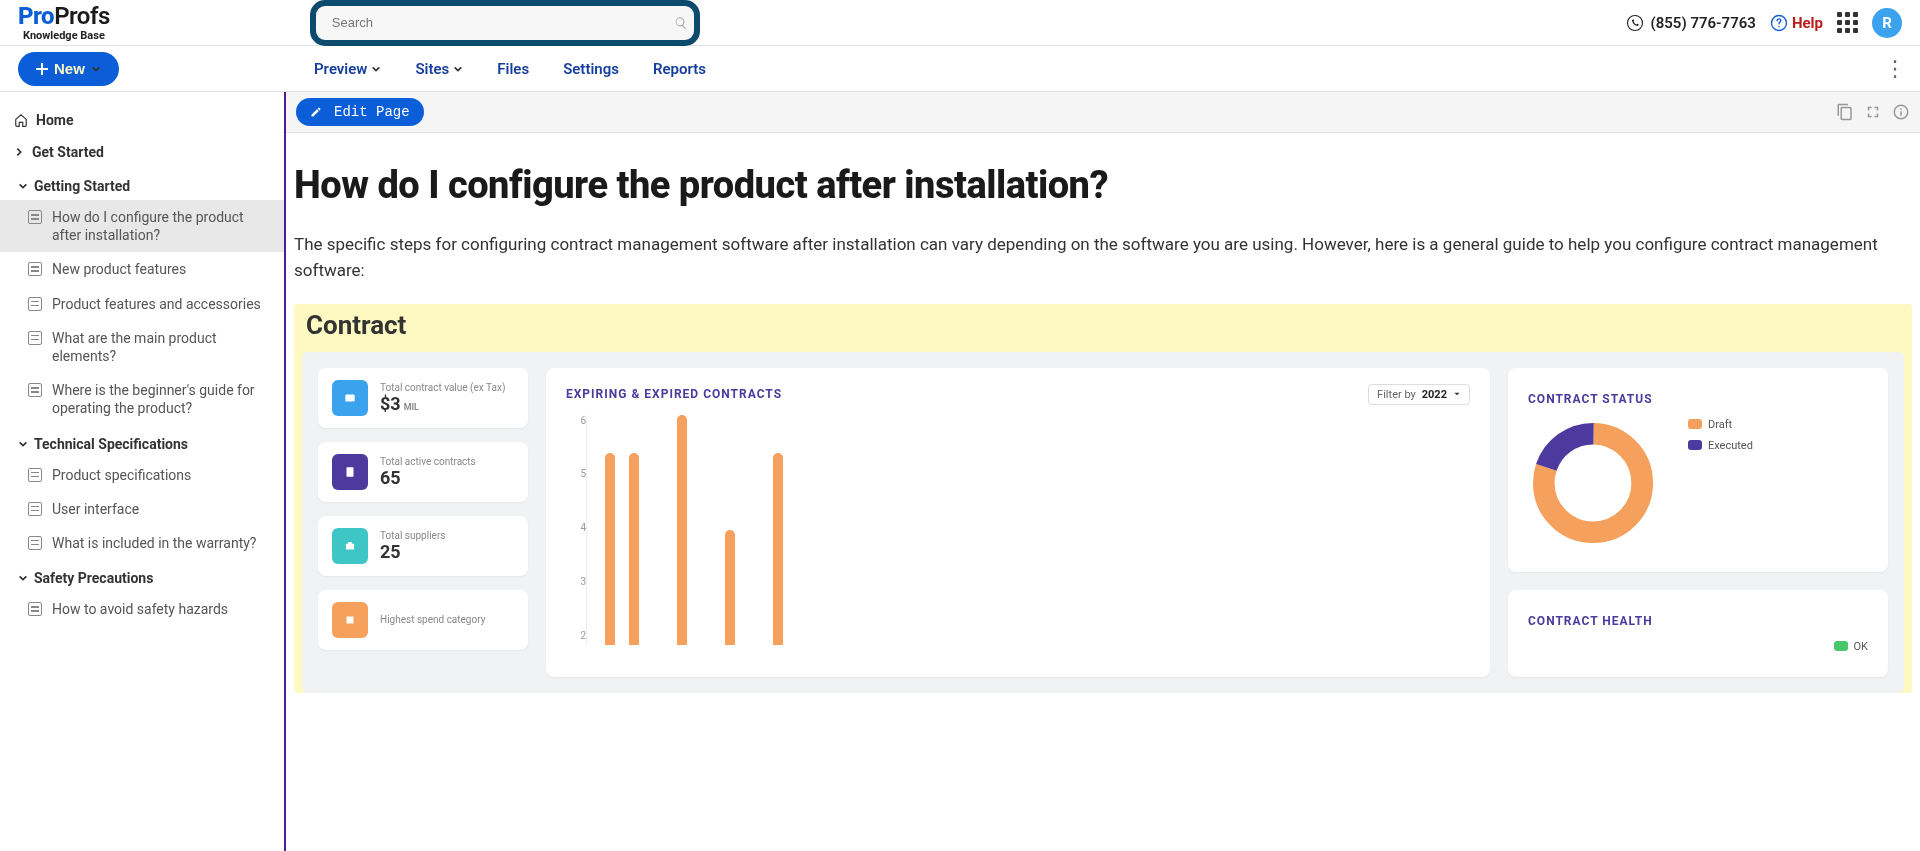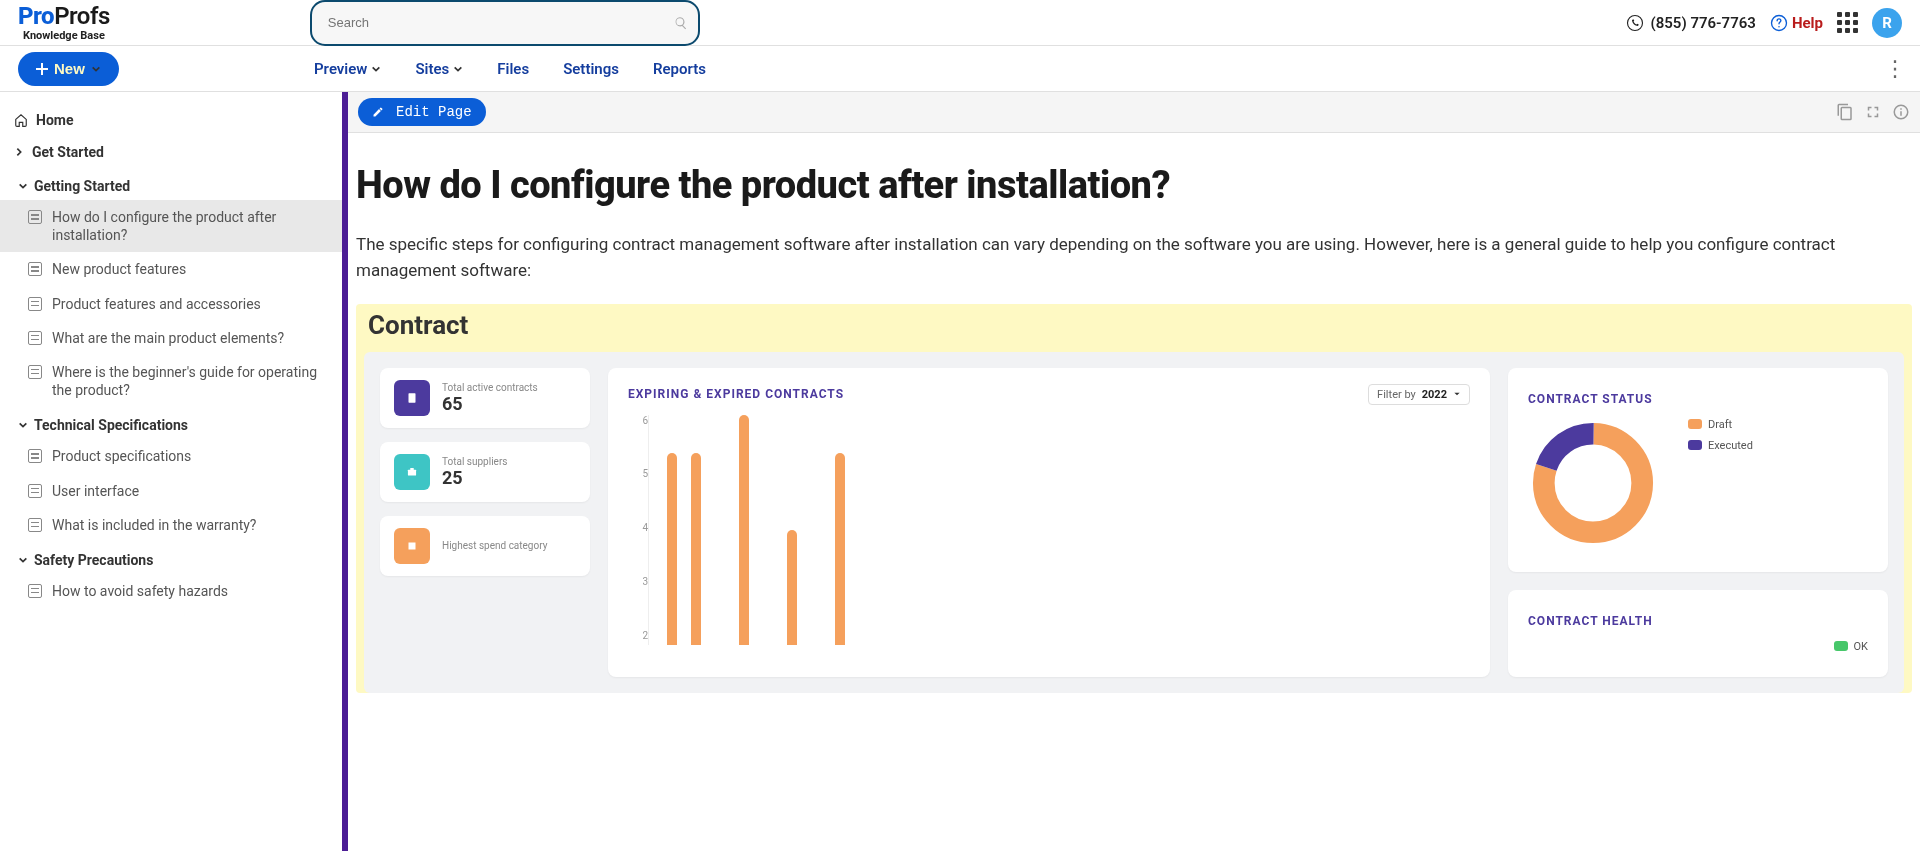--- a/index.html
+++ b/index.html
@@ -5,40 +5,40 @@
 * { box-sizing: border-box; margin: 0; padding: 0; }
 body { font-family: -apple-system, BlinkMacSystemFont, "Segoe UI", Roboto, Arial, sans-serif; background: #fff; color: #333; overflow-x: hidden; }
 
 .topbar { display: flex; align-items: center; height: 46px; border-bottom: 1px solid #e0e0e0; padding: 0 18px; gap: 20px; }
 .logo { display: flex; flex-direction: column; align-items: center; line-height: 1; }
 .logo-main { font-weight: 800; font-size: 24px; letter-spacing: -0.5px; }
 .logo-pro { color: #0b5ed7; }
 .logo-profs { color: #1a1a1a; font-weight: 600; }
 .logo-sub { font-size: 11px; font-weight: 700; color: #222; margin-top: 2px; }
 .search-wrap { margin-left: 180px; }
-.search { width: 390px; height: 46px; border-radius: 15px; border: 2px solid #0c4a6e; background: #f7f7f7; padding: 0 36px 0 16px; font-size: 13px; color: #888; position: relative; }
+.search { width: 390px; height: 46px; border-radius: 15px; border: 6px solid #0c4a6e; background: #f7f7f7; padding: 0 36px 0 16px; font-size: 13px; color: #888; position: relative; }
 .search-icon { position: absolute; right: 12px; top: 50%; transform: translateY(-50%); width: 14px; height: 14px; fill: #aaa; }
 .search-cont { position: relative; display: inline-block; }
 .topbar-right { margin-left: auto; display: flex; align-items: center; gap: 14px; }
 .phone { display: flex; align-items: center; gap: 6px; font-size: 15px; font-weight: 600; color: #222; }
 .help-link { display: flex; align-items: center; gap: 4px; color: #b91c1c; font-size: 15px; font-weight: 700; }
 .apps-grid { display: grid; grid-template-columns: repeat(3, 5px); grid-template-rows: repeat(3, 5px); gap: 3px; }
 .apps-grid span { background: #333; border-radius: 1px; }
 .avatar { width: 30px; height: 30px; border-radius: 50%; background: #3ba3ed; color: #fff; display: flex; align-items: center; justify-content: center; font-weight: 700; font-size: 15px; }
 
 .row2 { display: flex; align-items: center; height: 46px; border-bottom: 1px solid #e0e0e0; }
 .new-btn-wrap { width: 298px; padding-left: 18px; }
 .new-btn { background: #0b5ed7; color: #fef9c3; border: none; border-radius: 20px; height: 34px; padding: 0 18px; font-size: 15px; font-weight: 600; display: inline-flex; align-items: center; gap: 6px; cursor: pointer; }
 .menubar { display: flex; align-items: center; gap: 34px; padding-left: 16px; }
 .menubar a { color: #153e9e; font-size: 15px; font-weight: 600; display: inline-flex; align-items: center; gap: 4px; cursor: pointer; }
 .menubar-right { margin-left: auto; padding-right: 8px; color: #666; }
 .kebab { font-size: 22px; line-height: 1; padding: 0 6px; }
 
 .layout { display: flex; height: calc(851px - 92px); }
-.sidebar { width: 348px; border-right: 6px solid #4c1d95; overflow-y: auto; padding-top: 12px; position: relative; }
+.sidebar { width: 286px; border-right: 2px solid #4c1d95; overflow-y: auto; padding-top: 12px; position: relative; }
 .sidebar::-webkit-scrollbar { width: 8px; }
 .sidebar::-webkit-scrollbar-thumb { background: #ccc; border-radius: 4px; }
 .sb-item { display: flex; align-items: center; gap: 8px; padding: 8px 14px; font-size: 14px; color: #333; cursor: pointer; }
 .sb-item.bold { font-weight: 700; }
 .sb-sub { display: flex; align-items: flex-start; gap: 10px; padding: 8px 14px 8px 28px; font-size: 14px; color: #555; cursor: pointer; line-height: 1.3; }
 .sb-sub.active { background: #e8e8e8; }
 .sb-section { display: flex; align-items: center; gap: 6px; padding: 10px 14px 6px 18px; font-size: 14px; font-weight: 700; color: #333; cursor: pointer; }
 .doc-icon { width: 14px; height: 14px; border: 1.5px solid #888; border-radius: 2px; flex-shrink: 0; margin-top: 2px; position: relative; }
 .doc-icon::before, .doc-icon::after { content: ''; position: absolute; left: 2px; right: 2px; height: 1.5px; background: #888; }
 .doc-icon::before { top: 3px; }
@@ -270,20 +270,34 @@
 
     <div class="article">
       <h1>How do I configure the product after installation?</h1>
       <p>The specific steps for configuring contract management software after installation can vary depending on the software you are using. However, here is a general guide to help you configure contract management software:</p>
 
       <div class="dashboard">
         <div class="dash-title">Contract</div>
         <div class="dash-body">
           <div class="dash-col1">
             <div class="card-sm">
+              <div class="card-ic ic-blue">
+                  <svg class="small-icon" viewBox="0 0 24 24">
+                    <rect x="4" y="6" width="16" height="12" rx="2" fill="#fff"></rect>
+                  </svg>
+                </div>
+              <div class="card-txt">
+                  <span class="card-label">Total contract value (ex Tax)</span>
+                  <span class="card-val">
+                    <span>$3</span>
+                    <span class="card-unit">MIL</span>
+                  </span>
+                </div>
+            </div>
+            <div class="card-sm">
               <div class="card-ic ic-purple">
                   <svg class="small-icon" viewBox="0 0 24 24">
                     <rect x="6" y="4" width="12" height="16" rx="1" fill="#fff"></rect>
                   </svg>
                 </div>
               <div class="card-txt">
                   <span class="card-label">Total active contracts</span>
                   <span class="card-val">65</span>
                 </div>
             </div>

